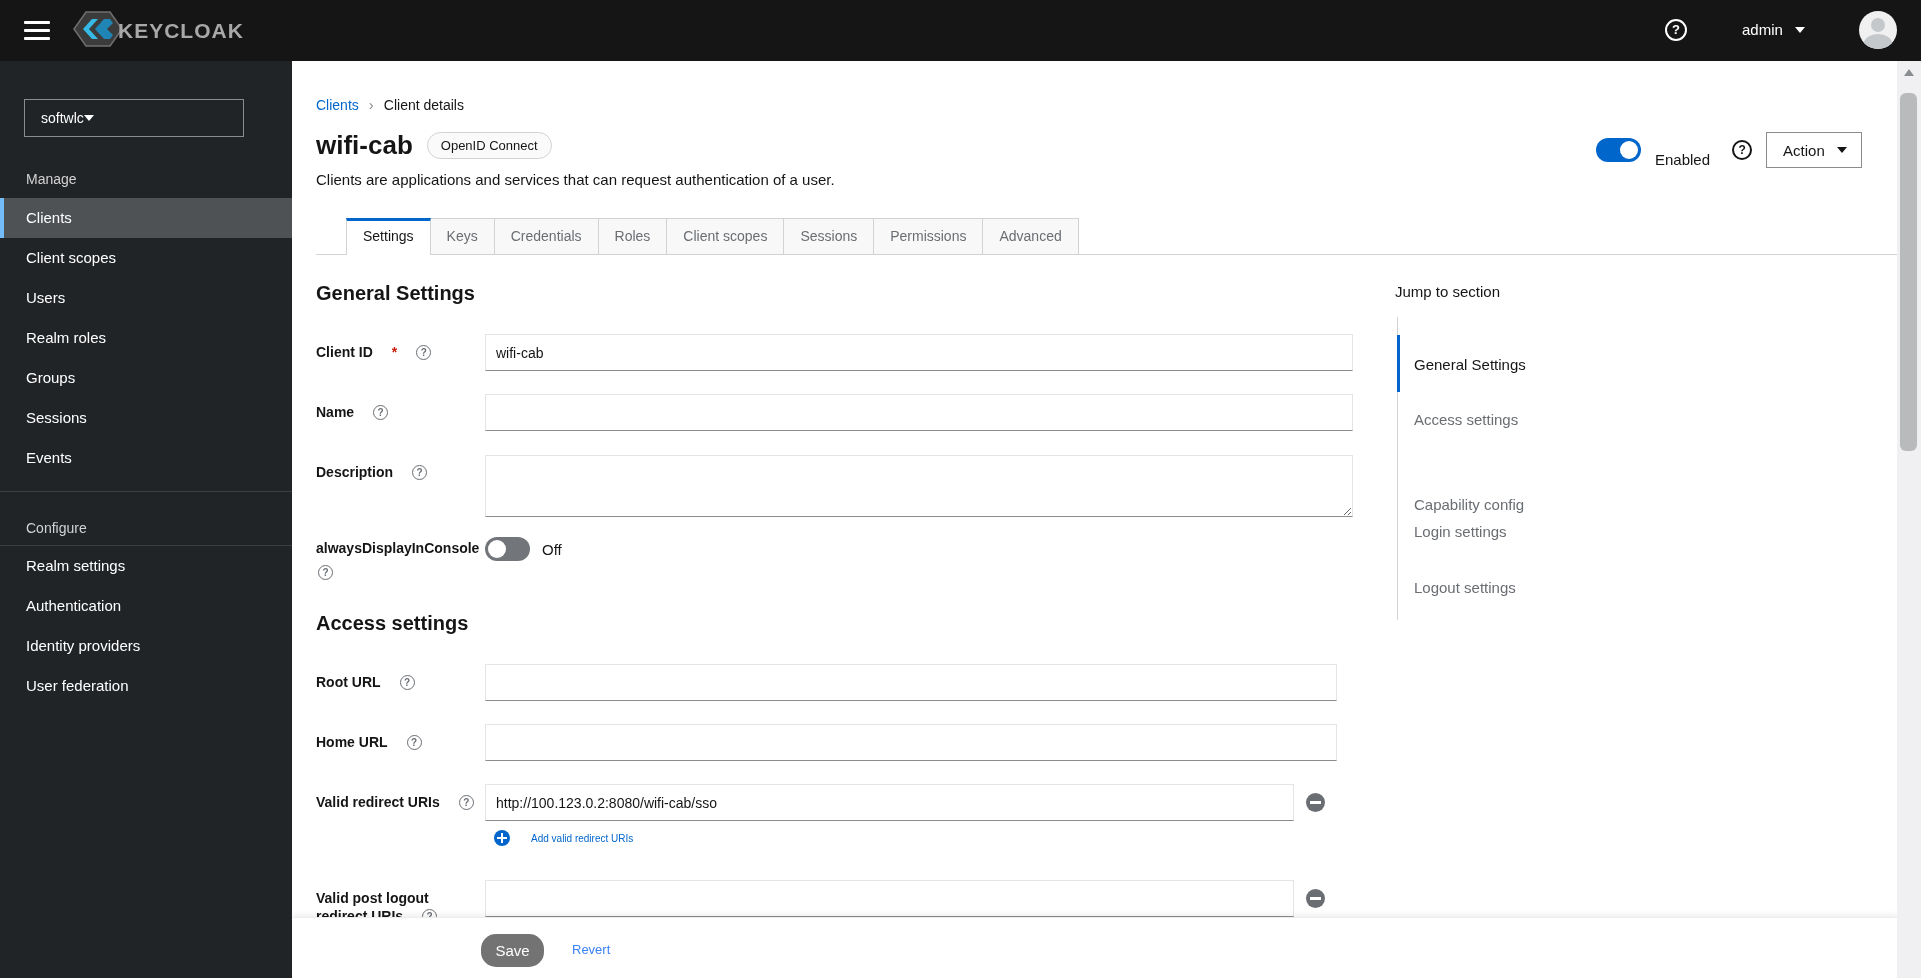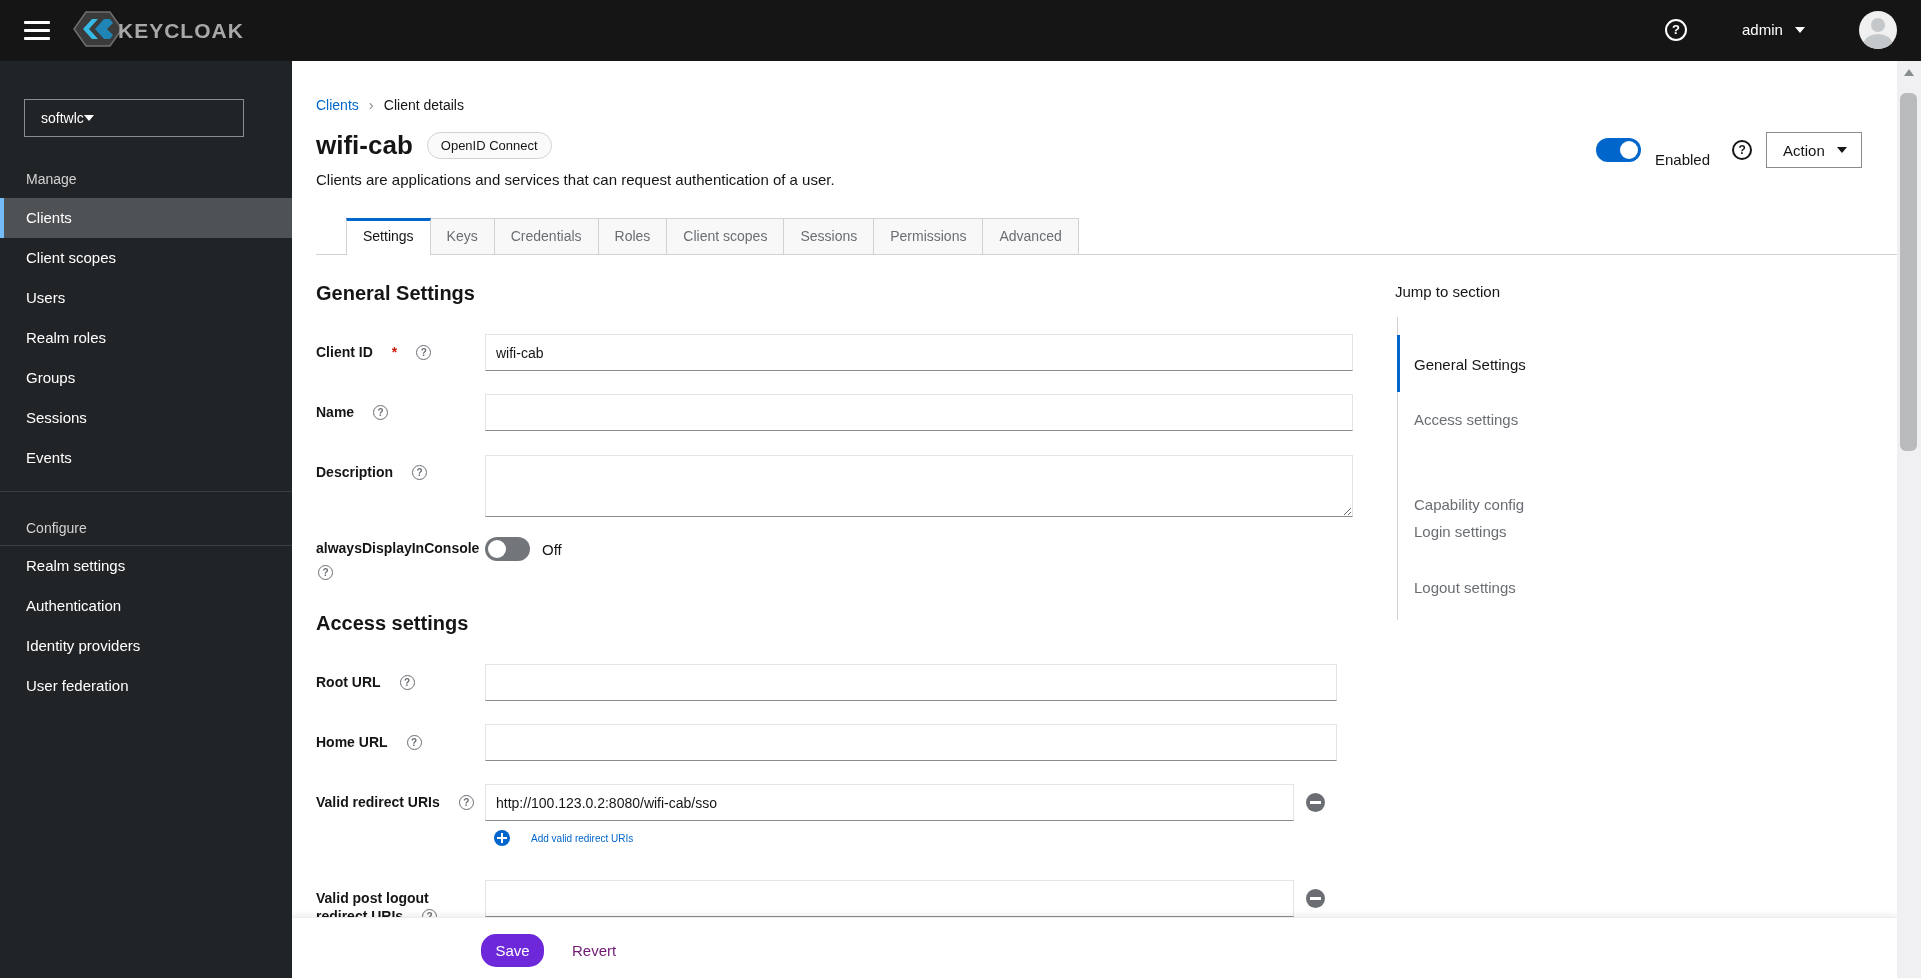--- a/index.html
+++ b/index.html
@@ -81,22 +81,22 @@
 
   
   .jump-title { position:absolute; left:1395px; top:283px; font-size:15px; color:#151515; }
   .jump-list { position:absolute; left:1397px; top:317px; width:230px; height:303px; border-left:1px solid #d2d2d2; }
   .jump-item { position:absolute; left:16px; font-size:15px; color:#6a6e73; cursor:pointer; white-space:nowrap; }
   .jump-item.active { color:#151515; }
   .jump-active-bar { position:absolute; left:-1px; top:18px; width:3px; height:57px; background:#0066cc; }
 
   
   .footer { position:absolute; left:292px; top:917px; width:1605px; height:61px; background:#fff; border-top:1px solid #ededed; box-shadow:0 -3px 5px rgba(0,0,0,0.06); z-index:20; }
-  .save-btn { position:absolute; left:189px; top:16px; width:63px; height:33px; background:#6d28d9; color:#fff; border:none; border-radius:15px; font-size:15px; font-family:"Liberation Sans", sans-serif; cursor:pointer; }
-  .revert-link { position:absolute; left:280px; top:24px; color:#701a75; font-size:15px; cursor:pointer; text-decoration:none; }
+  .save-btn { position:absolute; left:189px; top:16px; width:63px; height:33px; background:#737373; color:#fff; border:none; border-radius:15px; font-size:15px; font-family:"Liberation Sans", sans-serif; cursor:pointer; }
+  .revert-link { position:absolute; left:280px; top:24px; color:#3b82f6; font-size:13px; cursor:pointer; text-decoration:none; }
 
   
   .scrollbar { position:absolute; left:1897px; top:61px; width:24px; height:917px; background:#f0f0f2; z-index:35; }
   .sb-arrow { position:absolute; left:7px; top:8px; width:0; height:0; border-left:5px solid transparent; border-right:5px solid transparent; border-bottom:7px solid #8a8d90; cursor:pointer; }
   .sb-thumb { position:absolute; left:3px; top:32px; width:17px; height:358px; background:#b8babc; border-radius:6px; cursor:grab; }
 </style>
 </head>
 <body>
 
 <div id="screen">

